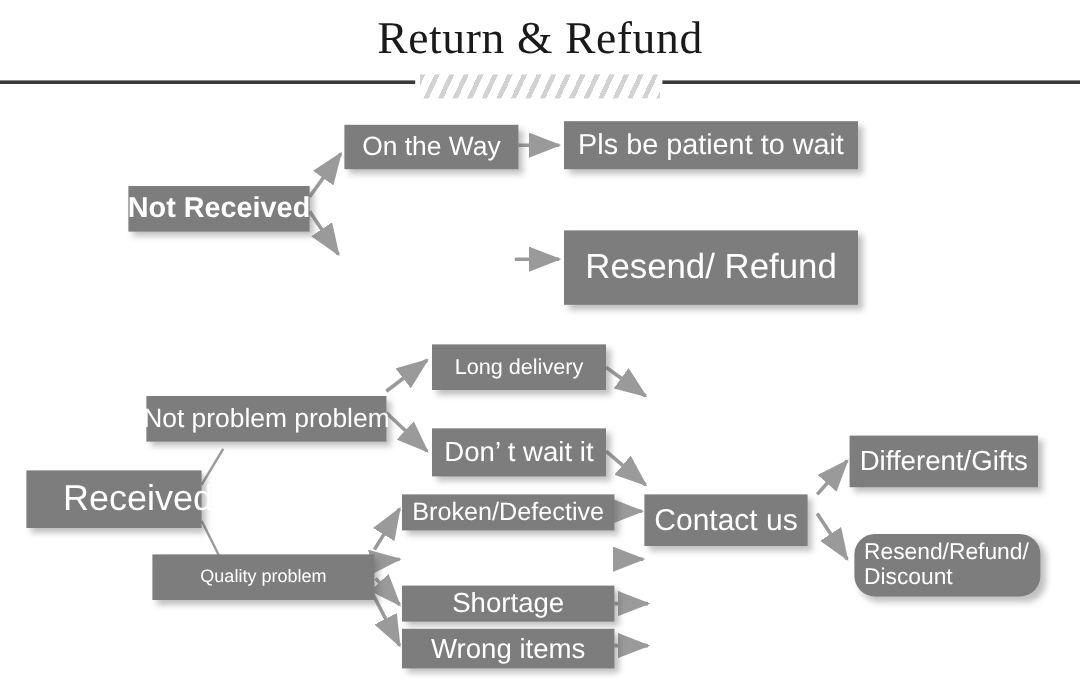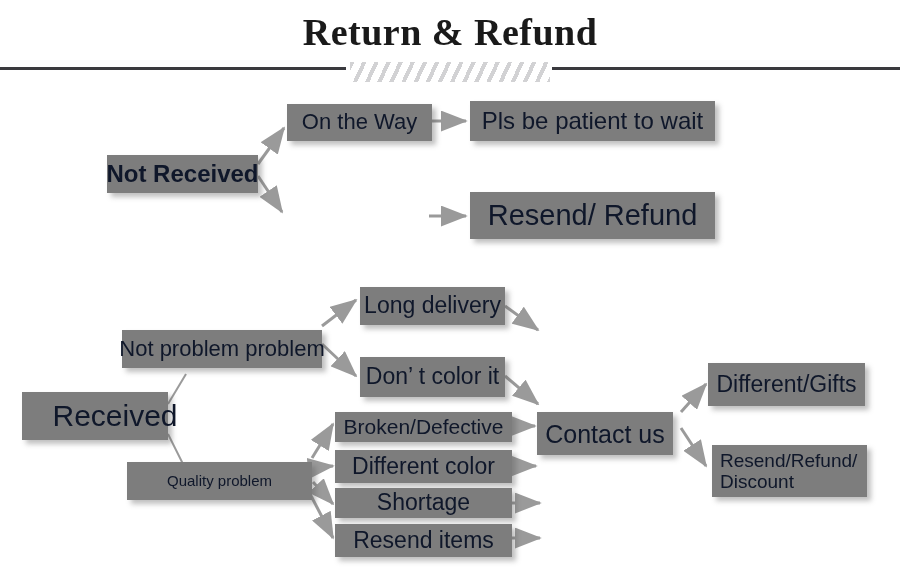--- a/index.html
+++ b/index.html
@@ -23,21 +23,21 @@
     width: 900px;
     height: 86px;
   }
   #page-title {
     position: absolute;
     left: 0; top: 10px;
     width: 900px;
     text-align: center;
     font-family: "Liberation Serif", "DejaVu Serif", serif;
     font-size: 38px;
-    font-weight: 700;
+    font-weight: 400;
     color: #1a1a1a;
     letter-spacing: 0.5px;
   }
   #divider {
     position: absolute;
     left: 0; top: 62px;
     width: 900px;
     height: 22px;
   }
   .rule {
@@ -67,35 +67,36 @@
   }
   #wires {
     position: absolute;
     left: 0; top: 0;
     width: 900px; height: 492px;
   }
   .node {
     position: absolute;
     box-sizing: border-box;
     background: #7d7d7d;
-    color: #0f172a;
+    color: #ffffff;
     box-shadow: 4px 4px 5px rgba(90,90,90,0.38);
     display: flex;
     align-items: center;
     justify-content: center;
     white-space: nowrap;
     line-height: 1.04;
     font-weight: 400;
   }
   .node.left-align {
     justify-content: flex-start;
     padding-left: 8px;
     white-space: normal;
     line-height: 1.12;
     text-align: left;
+    border-radius: 17px;
   }
 </style>
 </head>
 <body>
 
 <div id="header">
   <div id="page-title">Return &amp; Refund</div>
   <div id="divider">
     <div class="rule left"></div>
     <div class="hatch"></div>
@@ -145,39 +146,38 @@
     </g>
   </svg>
 
   <div class="node" style="left:107px; top:69px; width:151px; height:38px; font-size:24px;font-weight:bold;">Not Received</div>
 
   <div class="node" style="left:287px; top:18px; width:145px; height:37px; font-size:22px;">On the Way</div>
 
   <div class="node" style="left:470px; top:15px; width:245px; height:40px; font-size:24px;">Pls be patient to wait</div>
 
 
-  <div class="node" style="left:470px; top:106px; width:245px; height:47px; font-size:29px;">Resend/ Refund</div>
+  <div class="node" style="left:470px; top:106px; width:245px; height:62px; font-size:29px;">Resend/ Refund</div>
 
   <div class="node" style="left:22px; top:306px; width:146px; height:48px; font-size:30px;padding-left:40px;">Received</div>
 
   <div class="node" style="left:122px; top:244px; width:200px; height:38px; font-size:22px;">Not problem problem</div>
 
   <div class="node" style="left:127px; top:376px; width:185px; height:38px; font-size:15px;">Quality problem</div>
 
-  <div class="node" style="left:360px; top:201px; width:145px; height:38px; font-size:23px;">Long delivery</div>
+  <div class="node" style="left:360px; top:201px; width:145px; height:38px; font-size:18px;">Long delivery</div>
 
-  <div class="node" style="left:360px; top:271px; width:145px; height:40px; font-size:23px;">Don’  t color it</div>
+  <div class="node" style="left:360px; top:271px; width:145px; height:40px; font-size:23px;">Don’  t wait it</div>
 
   <div class="node" style="left:335px; top:326px; width:177px; height:30px; font-size:21px;">Broken/Defective</div>
 
-  <div class="node" style="left:335px; top:364px; width:177px; height:33px; font-size:23px;">Different color</div>
 
   <div class="node" style="left:335px; top:402px; width:177px; height:30px; font-size:23px;">Shortage</div>
 
-  <div class="node" style="left:335px; top:438px; width:177px; height:33px; font-size:23px;">Resend items</div>
+  <div class="node" style="left:335px; top:438px; width:177px; height:33px; font-size:23px;">Wrong items</div>
 
   <div class="node" style="left:537px; top:326px; width:136px; height:43px; font-size:25px;">Contact us</div>
 
   <div class="node" style="left:708px; top:277px; width:157px; height:43px; font-size:23px;">Different/Gifts</div>
 
   <div class="node left-align" style="left:712px; top:359px; width:155px; height:52px; font-size:19px;">Resend/Refund/ Discount</div>
 
 </div>
 
 </body></html>

